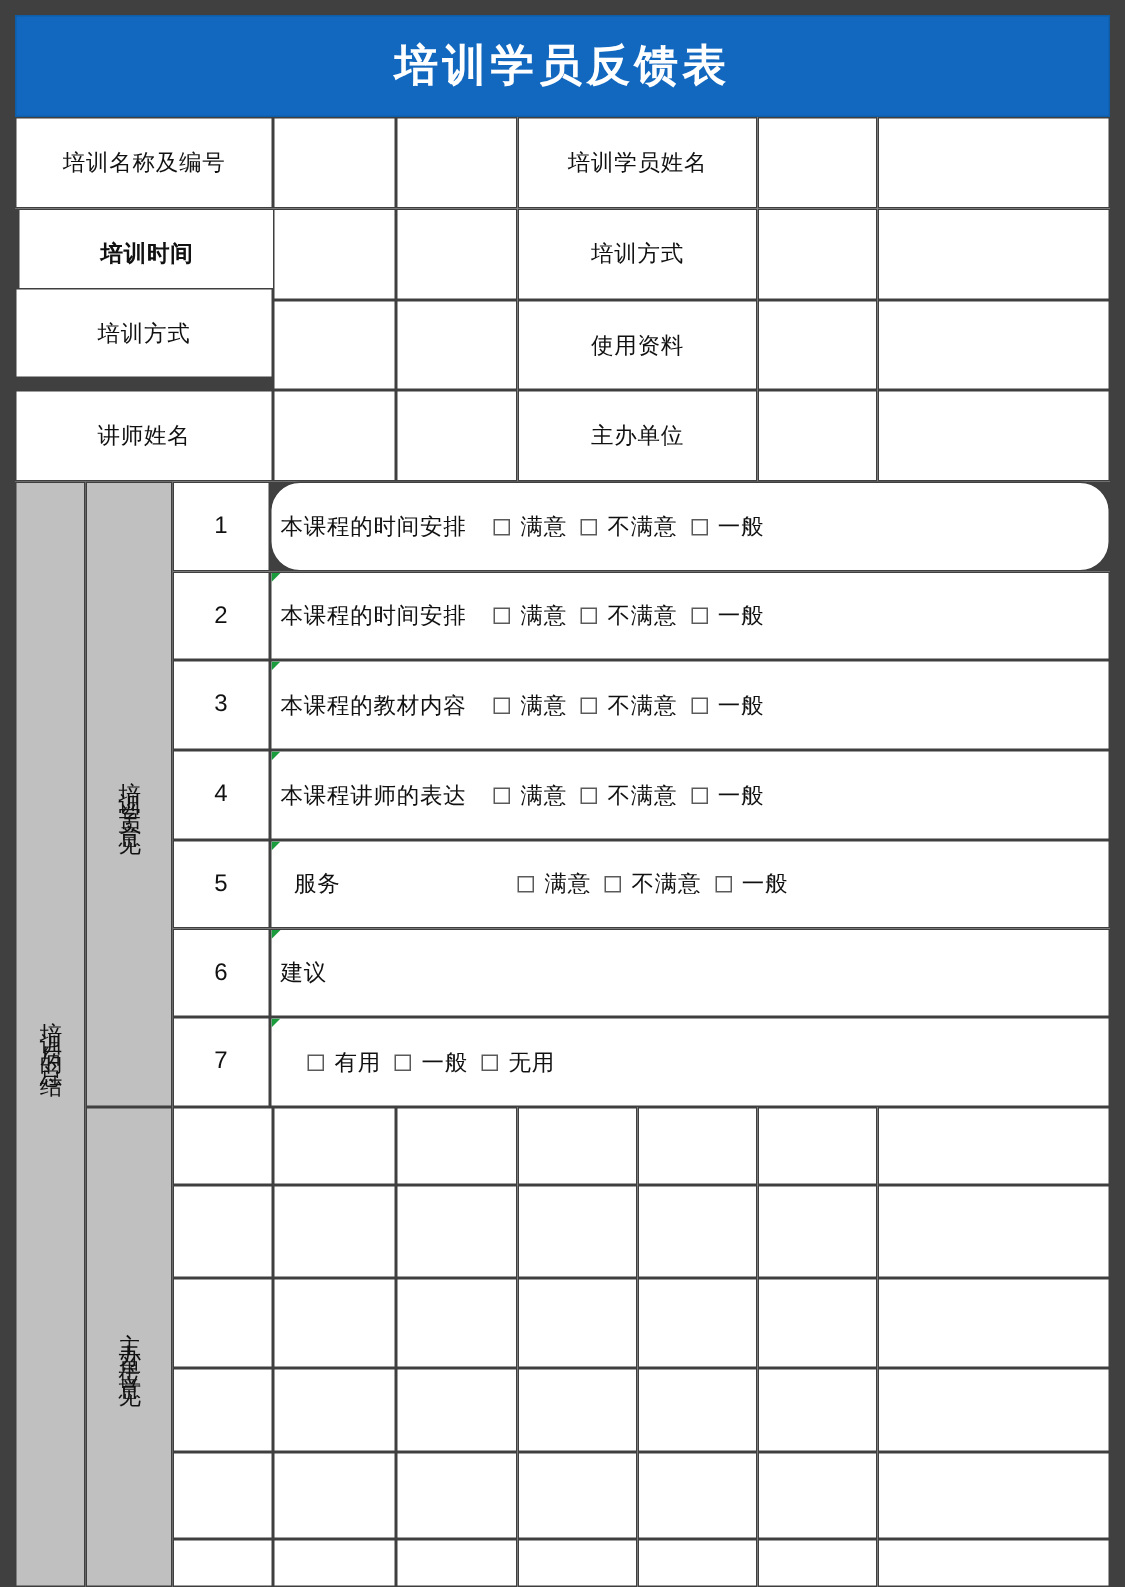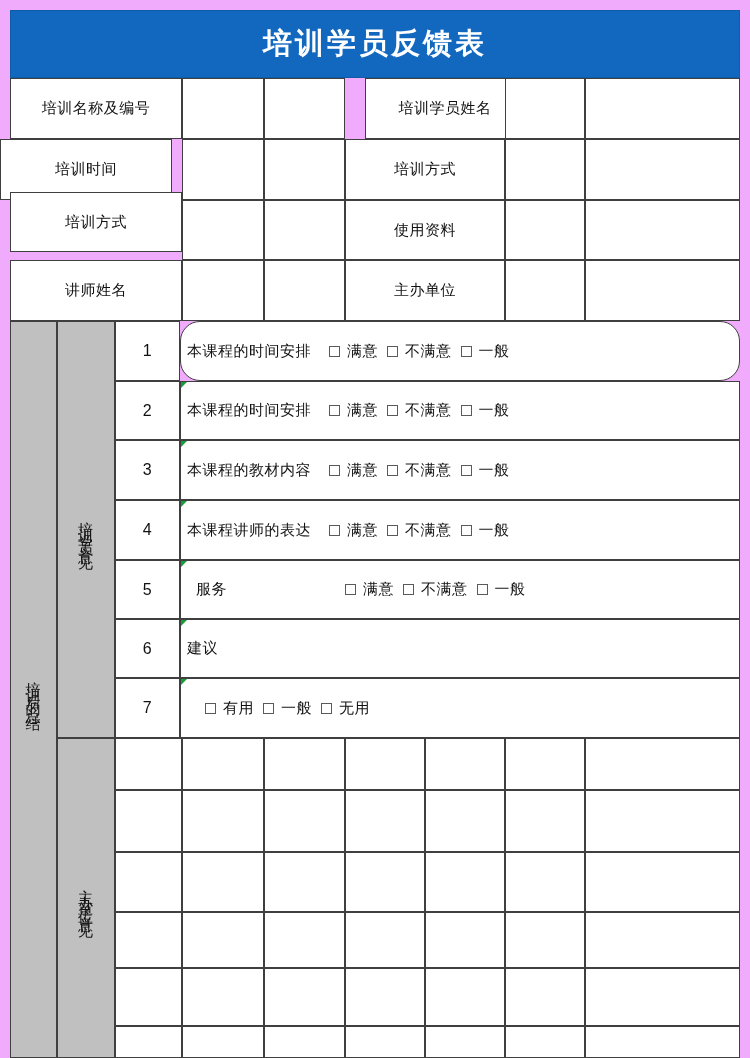--- a/index.html
+++ b/index.html
@@ -4,21 +4,21 @@
 <style>
   html,body{margin:0;padding:0;}
   body{
     width:750px;height:1058px;
     background:#ffffff;
     font-family:"Liberation Sans","DejaVu Sans",sans-serif;
     overflow:hidden;
   }
   #sheet{
     position:absolute;left:0;top:0;width:750px;height:1058px;
-    background:#f0abfc;
+    background:#404040;
   }
   
   .cell{
     position:absolute;
     box-sizing:border-box;
     border:1px solid #3f3f3f;
     background:#ffffff;
     display:flex;
     align-items:center;
     justify-content:center;
@@ -99,30 +99,30 @@
   <div id="info-section">
       <div class="cell " style="left: 10px; top: 78px; width: 172px; height: 61px;">
         <span>培训名称及编号</span>
       </div>
       <div class="cell blank" style="left: 182px; top: 78px; width: 82px; height: 61px;">
         <span></span>
       </div>
       <div class="cell blank" style="left: 264px; top: 78px; width: 81px; height: 61px;">
         <span></span>
       </div>
-      <div class="cell " style="left: 365px; top: 78px; width: 160px; height: 61px;">
+      <div class="cell " style="left: 345px; top: 78px; width: 160px; height: 61px;">
         <span>培训学员姓名</span>
       </div>
       <div class="cell blank" style="left: 505px; top: 78px; width: 80px; height: 61px;">
         <span></span>
       </div>
       <div class="cell blank" style="left: 585px; top: 78px; width: 155px; height: 61px;">
         <span></span>
       </div>
-      <div class="cell " style="left: 0; top: 139px; width: 172px; height: 61px;">
+      <div class="cell " style="left: 12px; top: 139px; width: 172px; height: 61px; font-weight: bold;">
         <span>培训时间</span>
       </div>
       <div class="cell blank" style="left: 182px; top: 139px; width: 82px; height: 61px;">
         <span></span>
       </div>
       <div class="cell blank" style="left: 264px; top: 139px; width: 81px; height: 61px;">
         <span></span>
       </div>
       <div class="cell " style="left: 345px; top: 139px; width: 160px; height: 61px;">
         <span>培训方式</span>

